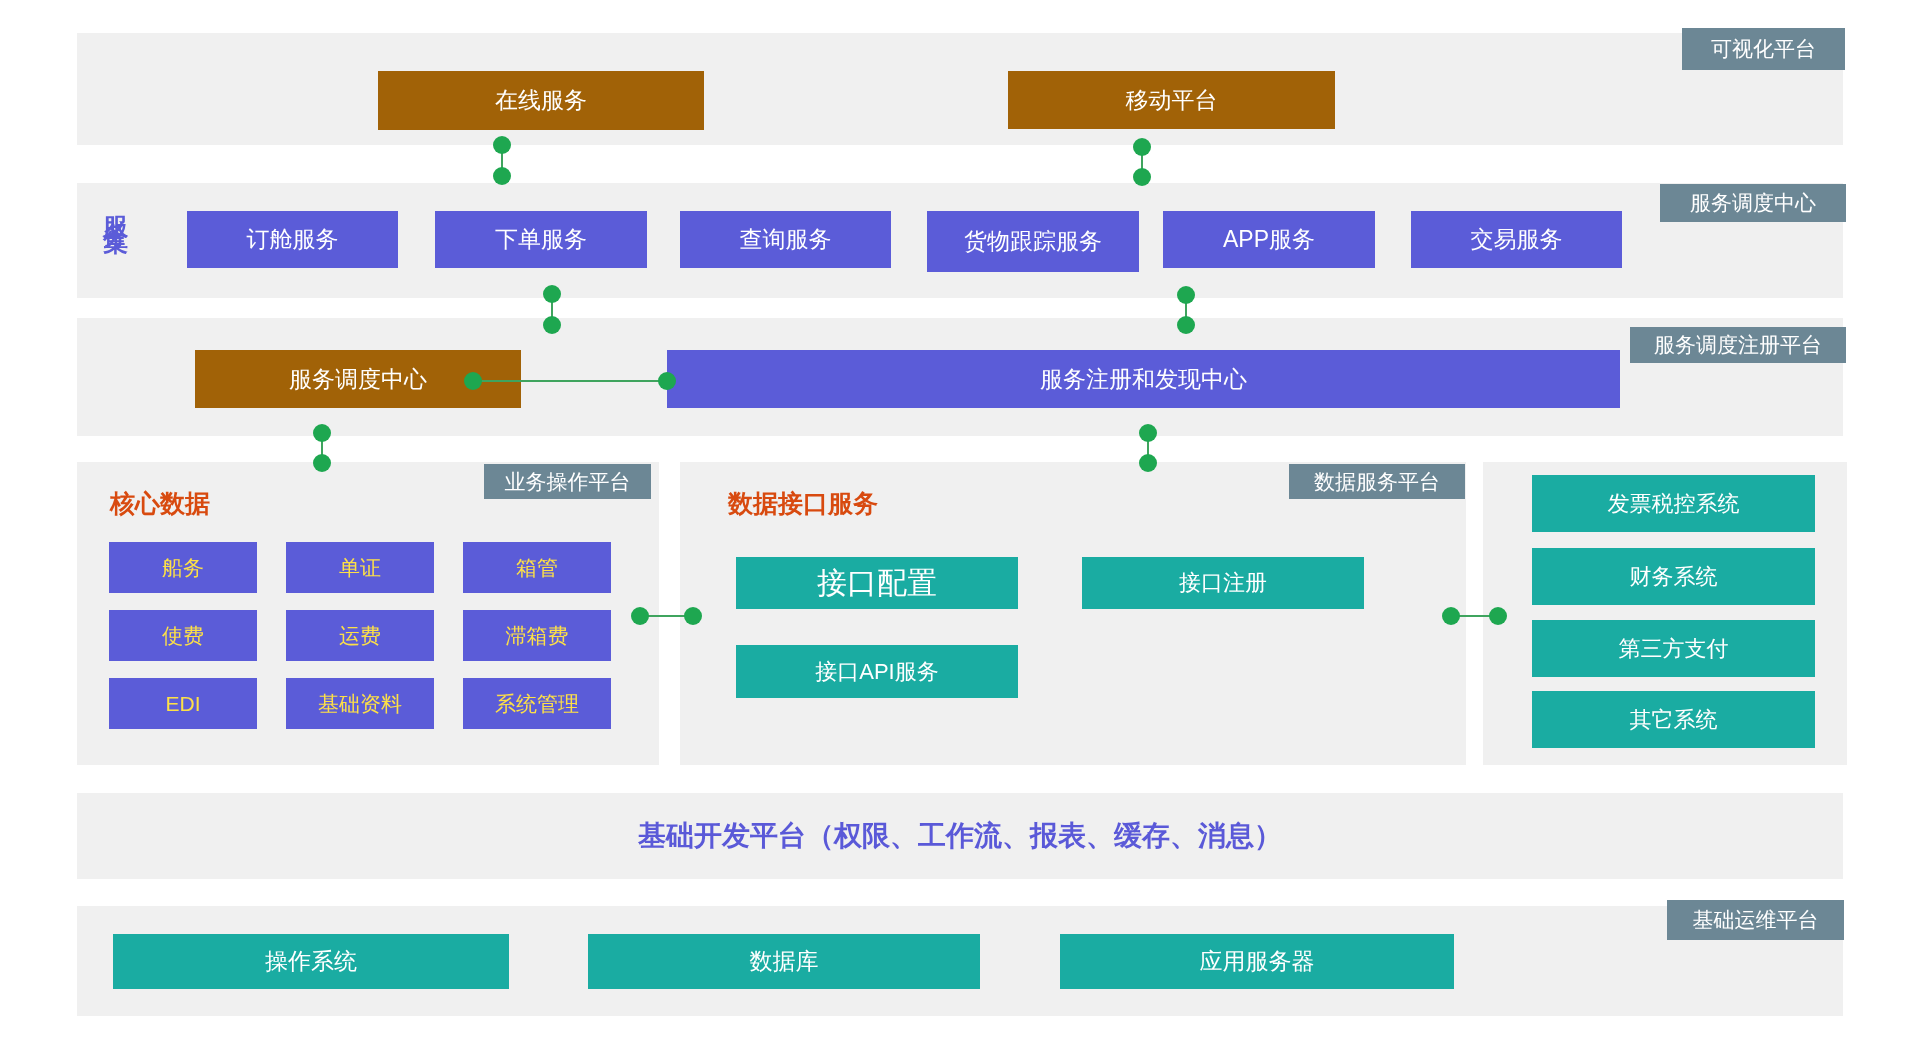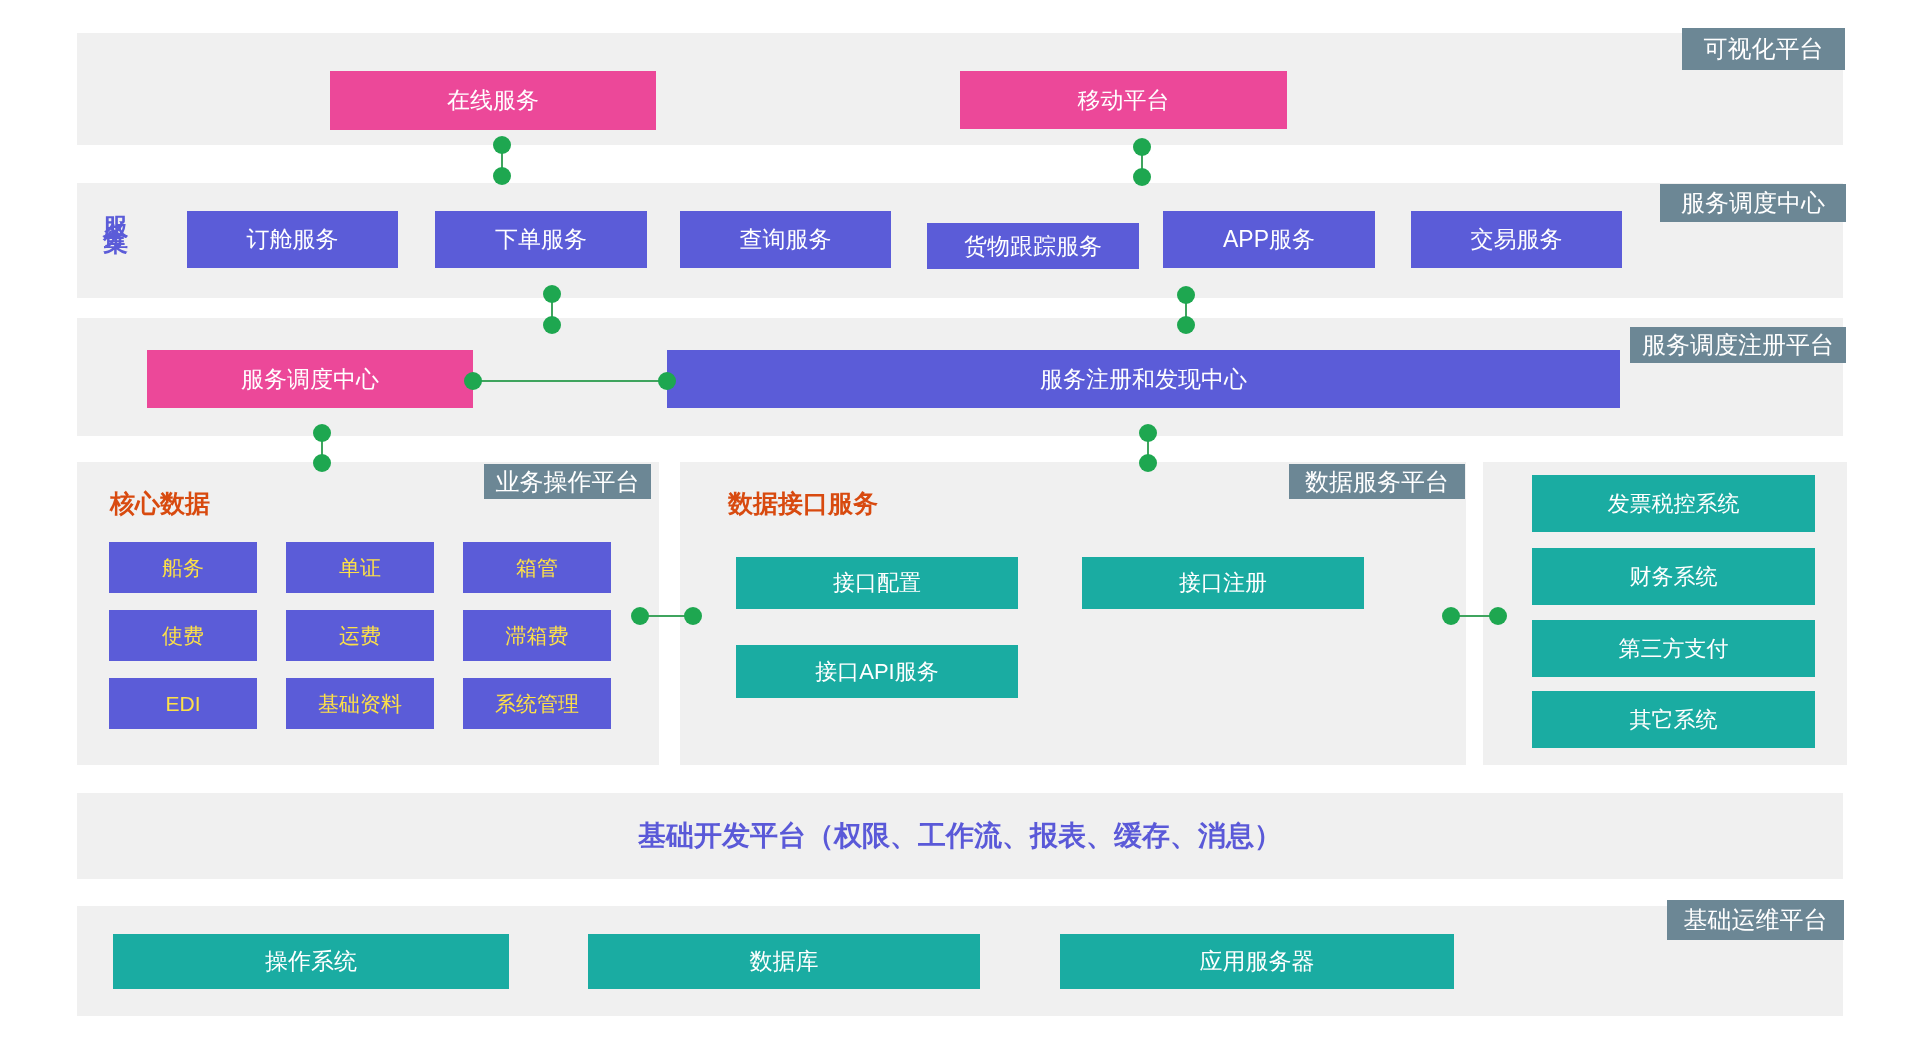--- a/index.html
+++ b/index.html
@@ -2,28 +2,28 @@
 <html><head>
 <meta charset="utf-8">
 <style>
   html,body{margin:0;padding:0;background:#ffffff;}
   #stage{
     position:relative;width:1920px;height:1040px;background:#ffffff;overflow:hidden;
     font-family:"Liberation Sans","DejaVu Sans",sans-serif;
   }
   .band{position:absolute;background:#f0f0f0;}
   .plat-label{
-    position:absolute;background:#6c8795;color:#ffffff;font-size:24px;
+    position:absolute;background:#6c8795;color:#ffffff;font-size:21px;
     display:flex;align-items:center;justify-content:center;z-index:5;
   }
   .btn{
     position:absolute;color:#ffffff;display:flex;align-items:center;justify-content:center;
     font-size:23px;z-index:3;
   }
-  .btn-blue{background:#ec4899;}
+  .btn-blue{background:#a16207;margin-left:48px;}
   .btn-purple{background:#5b5cd8;}
   .btn-teal{background:#1aaca2;}
   .grid-btn{
     width:148px;height:51px;background:#5b5cd8;color:#fde047;font-size:21px;
     display:flex;align-items:center;justify-content:center;
   }
   #op-grid{
     position:absolute;left:109px;top:542px;display:grid;z-index:3;
     grid-template-columns:repeat(3,148px);column-gap:29px;row-gap:17px;
   }
@@ -64,42 +64,42 @@
   <div class="plat-label" style="left:1289px;top:464px;width:176px;height:35px;">数据服务平台</div>
   <div class="plat-label" style="left:1667px;top:900px;width:177px;height:40px;">基础运维平台</div>
 
   <div class="btn btn-blue" style="left:330px;top:71px;width:326px;height:59px;">在线服务</div>
   <div class="btn btn-blue" style="left:960px;top:71px;width:327px;height:58px;">移动平台</div>
 
   <div class="vert-label">服务集</div>
   <div class="btn btn-purple" style="left:187px;top:211px;width:211px;height:57px;">订舱服务</div>
   <div class="btn btn-purple" style="left:435px;top:211px;width:212px;height:57px;">下单服务</div>
   <div class="btn btn-purple" style="left:680px;top:211px;width:211px;height:57px;">查询服务</div>
-  <div class="btn btn-purple" style="left:927px;top:211px;width:212px;height:46px;margin-top:12px;">货物跟踪服务</div>
+  <div class="btn btn-purple" style="left:927px;top:211px;width:212px;height:61px;">货物跟踪服务</div>
   <div class="btn btn-purple" style="left:1163px;top:211px;width:212px;height:57px;">APP服务</div>
   <div class="btn btn-purple" style="left:1411px;top:211px;width:211px;height:57px;">交易服务</div>
 
   <div class="btn btn-blue" style="left:147px;top:350px;width:326px;height:58px;">服务调度中心</div>
   <div class="btn btn-purple" style="left:667px;top:350px;width:953px;height:58px;">服务注册和发现中心</div>
 
   <div class="sec-heading" style="left:110px;top:487px;">核心数据</div>
   <div id="op-grid">
     <div class="grid-btn">船务</div>
     <div class="grid-btn">单证</div>
     <div class="grid-btn">箱管</div>
     <div class="grid-btn">使费</div>
     <div class="grid-btn">运费</div>
     <div class="grid-btn">滞箱费</div>
     <div class="grid-btn">EDI</div>
     <div class="grid-btn">基础资料</div>
     <div class="grid-btn">系统管理</div>
   </div>
 
   <div class="sec-heading" style="left:728px;top:487px;">数据接口服务</div>
-  <div class="btn btn-teal" style="left:736px;top:557px;width:282px;height:52px;font-size:22px;">接口配置</div>
+  <div class="btn btn-teal" style="left:736px;top:557px;width:282px;height:52px;font-size:30px;">接口配置</div>
   <div class="btn btn-teal" style="left:1082px;top:557px;width:282px;height:52px;font-size:22px;">接口注册</div>
   <div class="btn btn-teal" style="left:736px;top:645px;width:282px;height:53px;font-size:22px;">接口API服务</div>
 
   <div class="btn btn-teal" style="left:1532px;top:475px;width:283px;height:57px;font-size:22px;">发票税控系统</div>
   <div class="btn btn-teal" style="left:1532px;top:548px;width:283px;height:57px;font-size:22px;">财务系统</div>
   <div class="btn btn-teal" style="left:1532px;top:620px;width:283px;height:57px;font-size:22px;">第三方支付</div>
   <div class="btn btn-teal" style="left:1532px;top:691px;width:283px;height:57px;font-size:22px;">其它系统</div>
 
   <div id="dev-title">基础开发平台（权限、工作流、报表、缓存、消息）</div>
 

